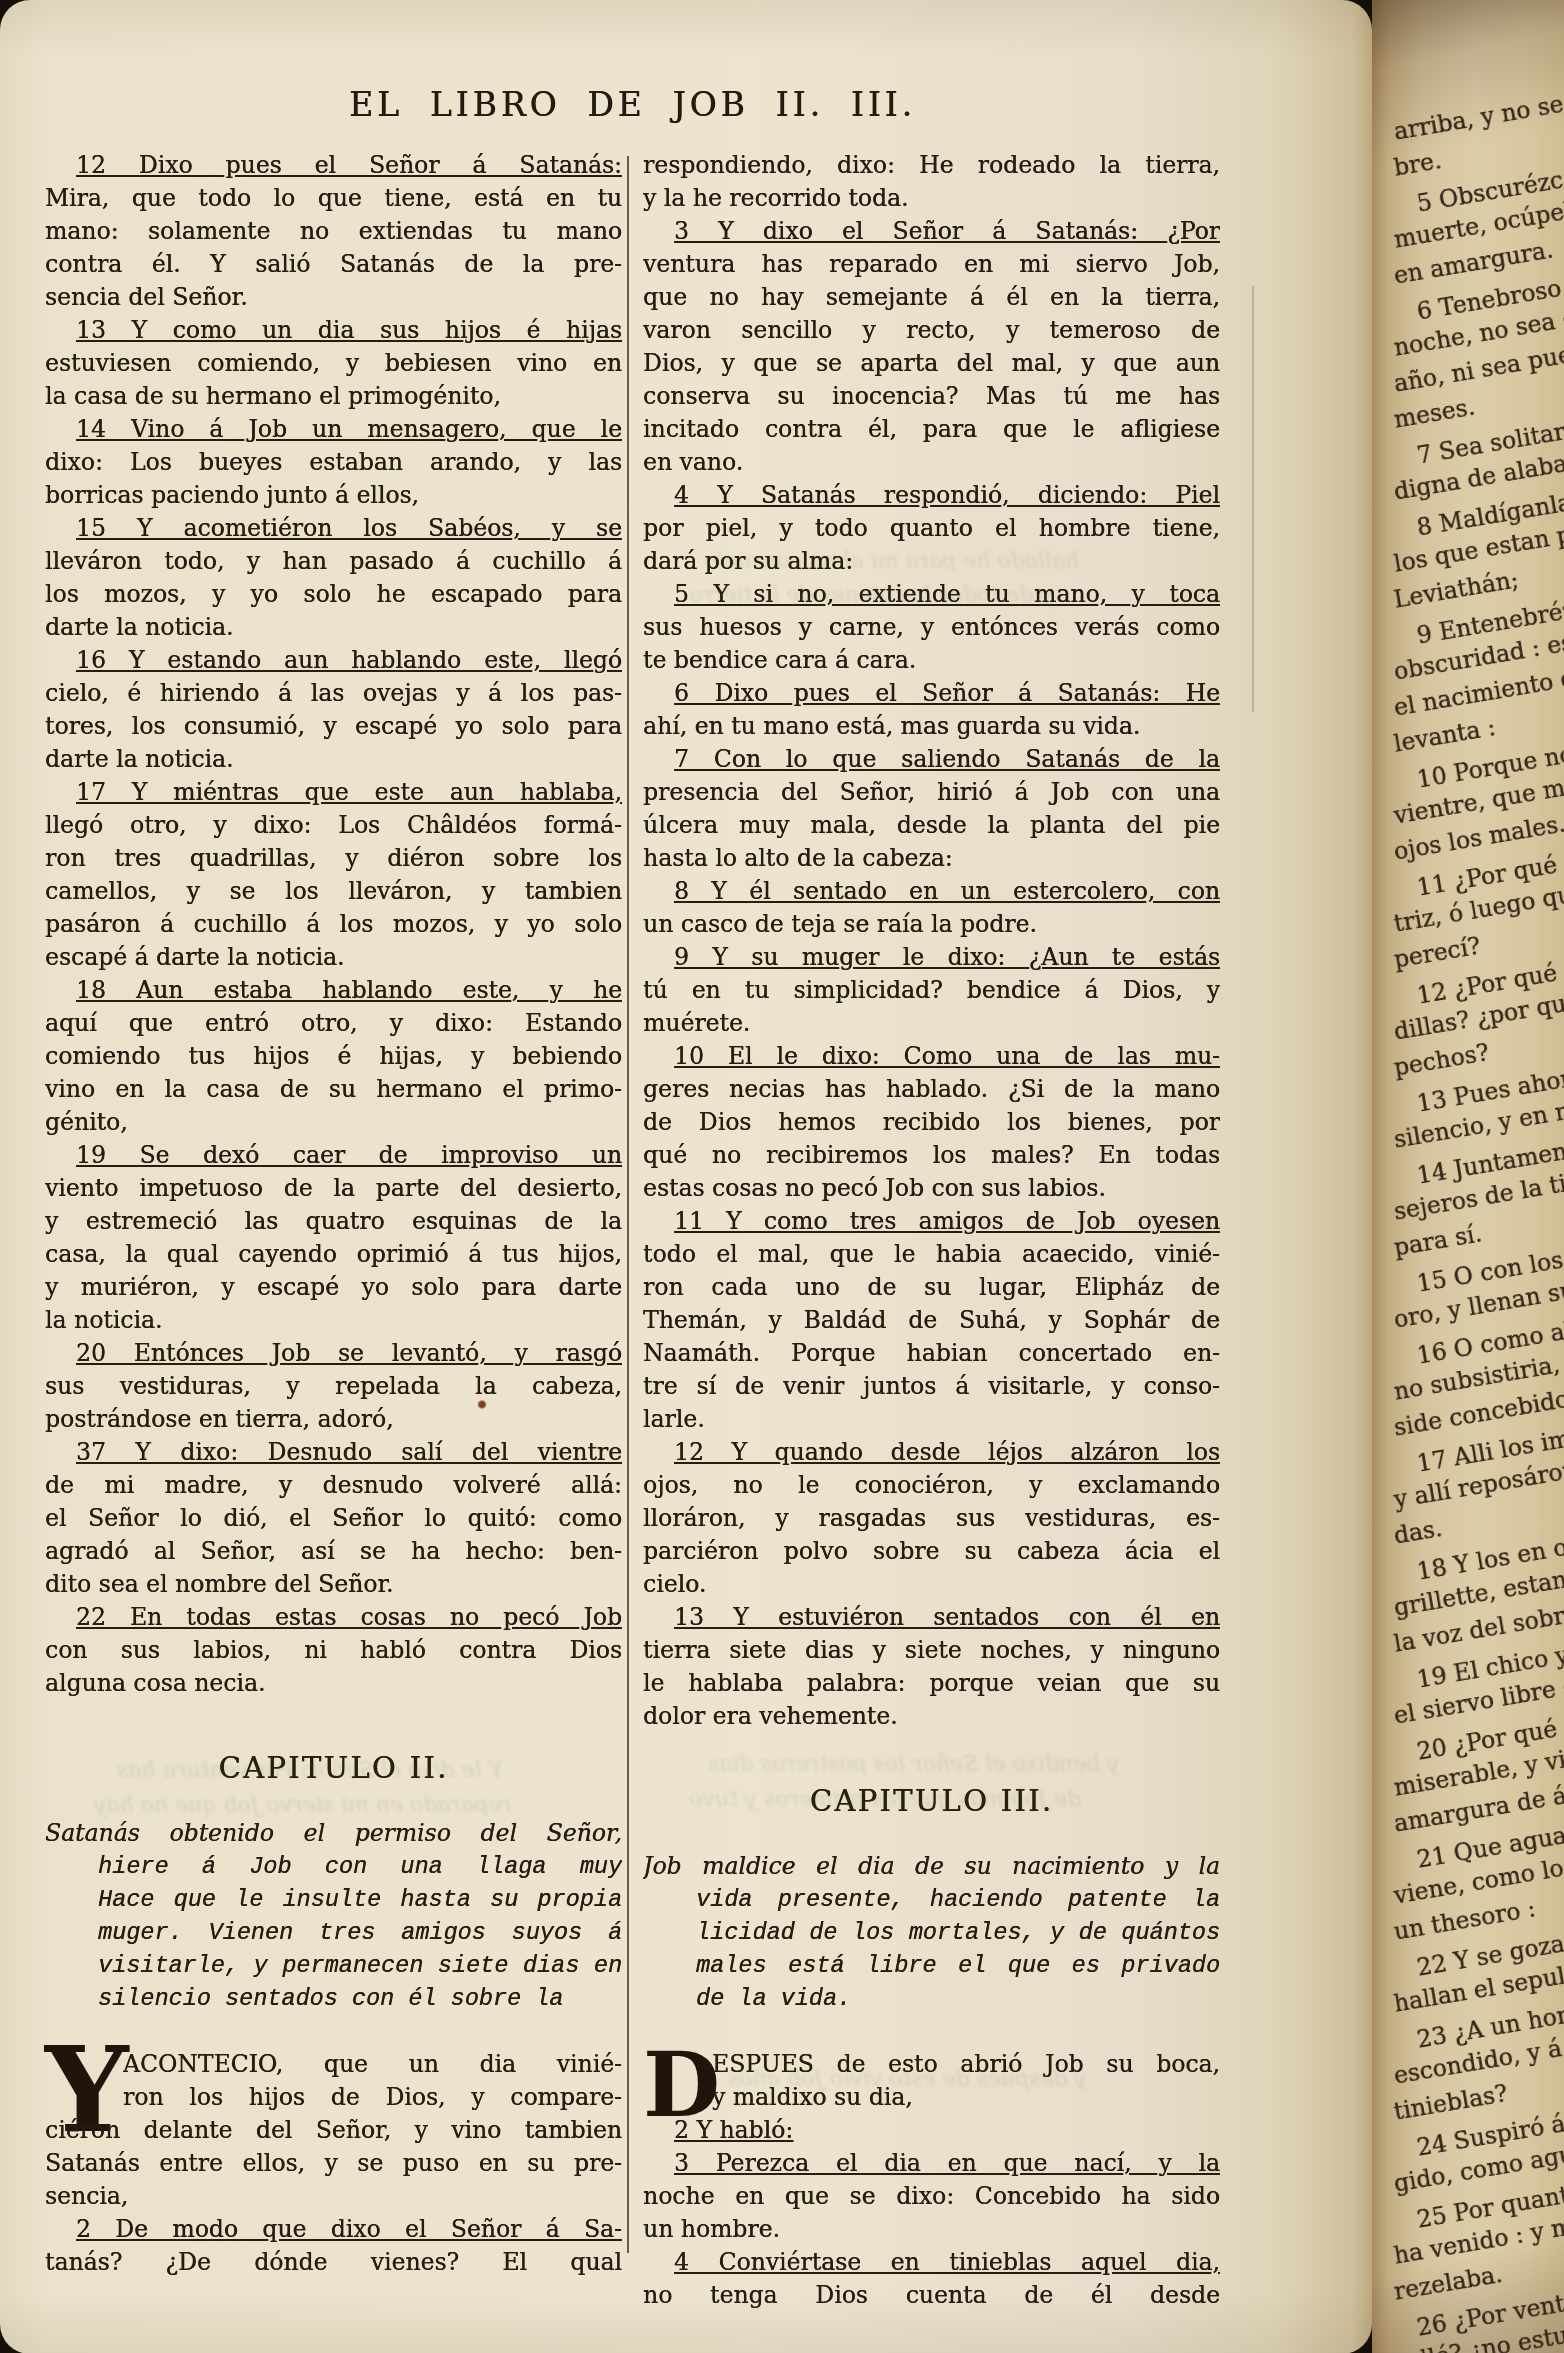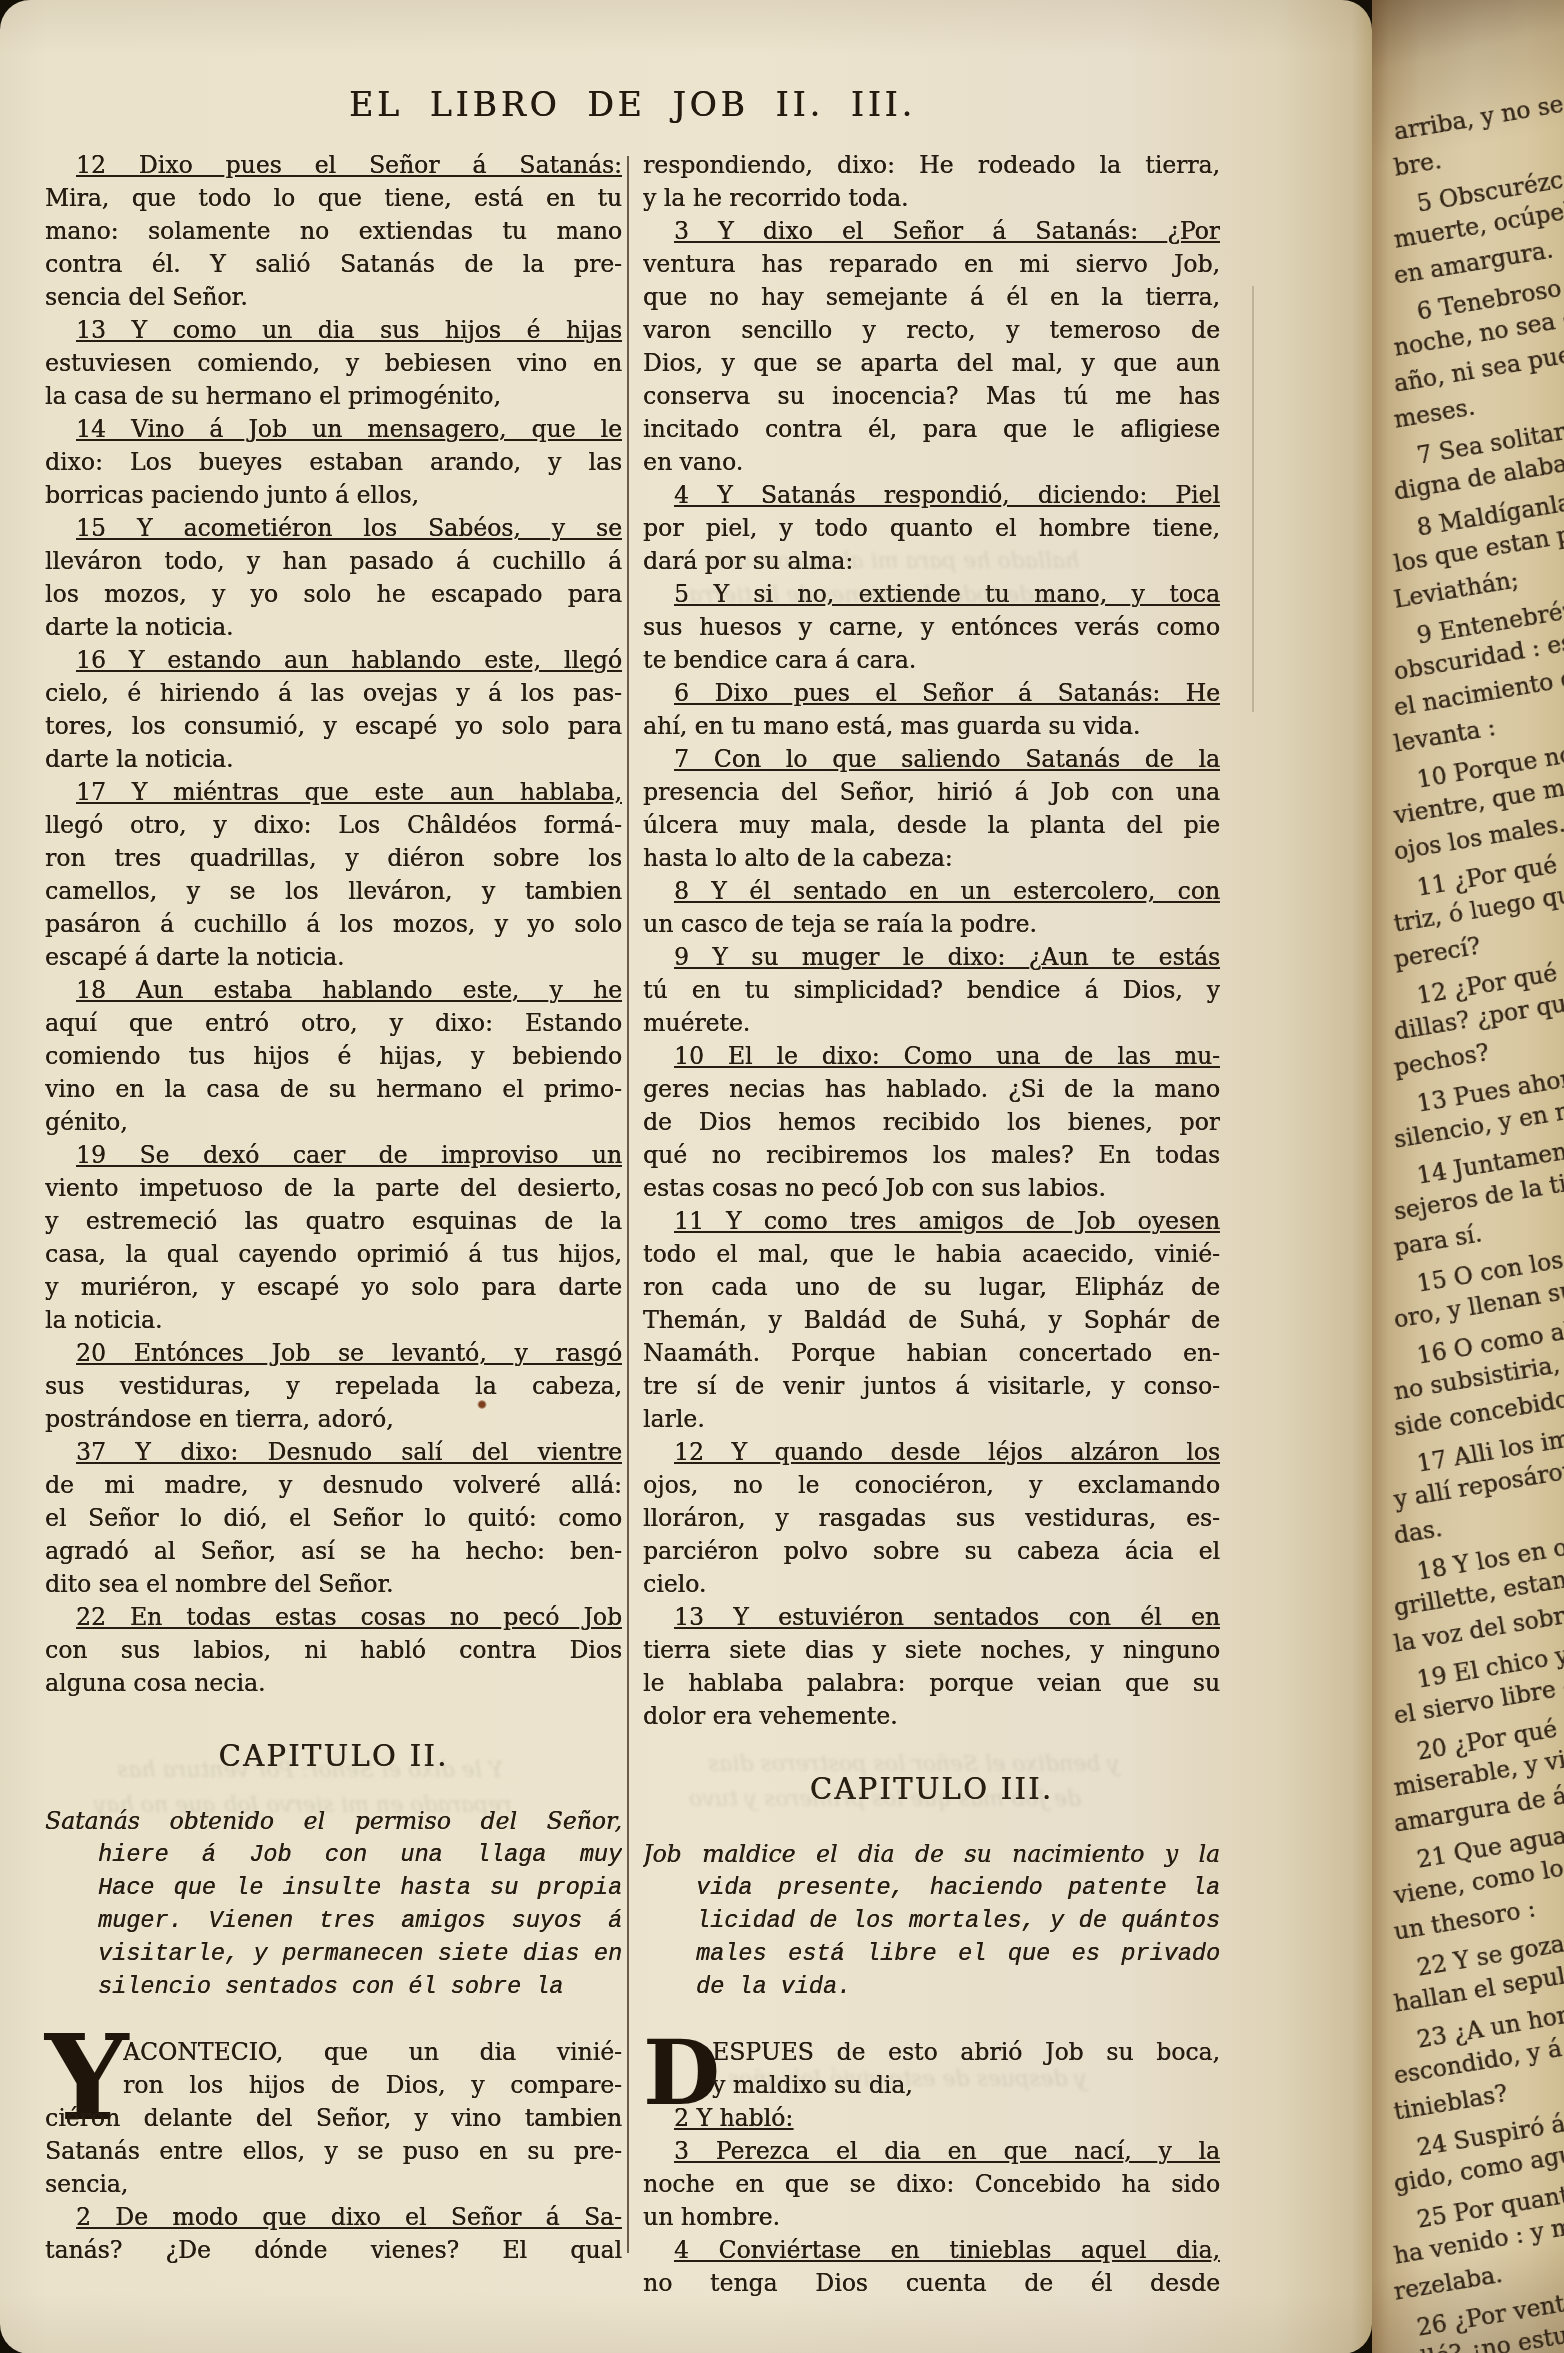--- a/index.html
+++ b/index.html
@@ -19,21 +19,21 @@
   .col{position:absolute;top:149px;width:577px;}
   .col1{left:45px;}
   .col2{left:643px;}
 
   .ln{font-size:23.5px;line-height:33px;height:33px;overflow:hidden;
       color:#261c11;text-align:left;text-shadow:0.3px 0 0 currentColor;}
   .ln.j{text-align:justify;}
   .ln.j::after{content:"";display:inline-block;width:100%;height:0;}
   .ln.ind{text-indent:31px;text-decoration:underline;}
 
-  .chap{margin-top:34px;height:45px;line-height:45px;text-align:center;
+  .chap{margin-top:46px;height:45px;line-height:45px;text-align:center;
         font-size:29px;letter-spacing:2.3px;color:#281e12;
         text-shadow:0.5px 0 0 currentColor;}
   .sum{margin-top:26px;}
   .sum .ln{font-style:italic;}
   .sum .ln.cont{padding-left:53px;font-family:Liberation Mono, monospace;}
 
   .dv{margin-top:33px;}
   .cap{float:left;width:78px;height:66px;overflow:visible;
        font-size:117px;line-height:85px;font-weight:bold;color:#1f150b;}
   .cap.d{width:69px;font-size:89px;line-height:74px;}

